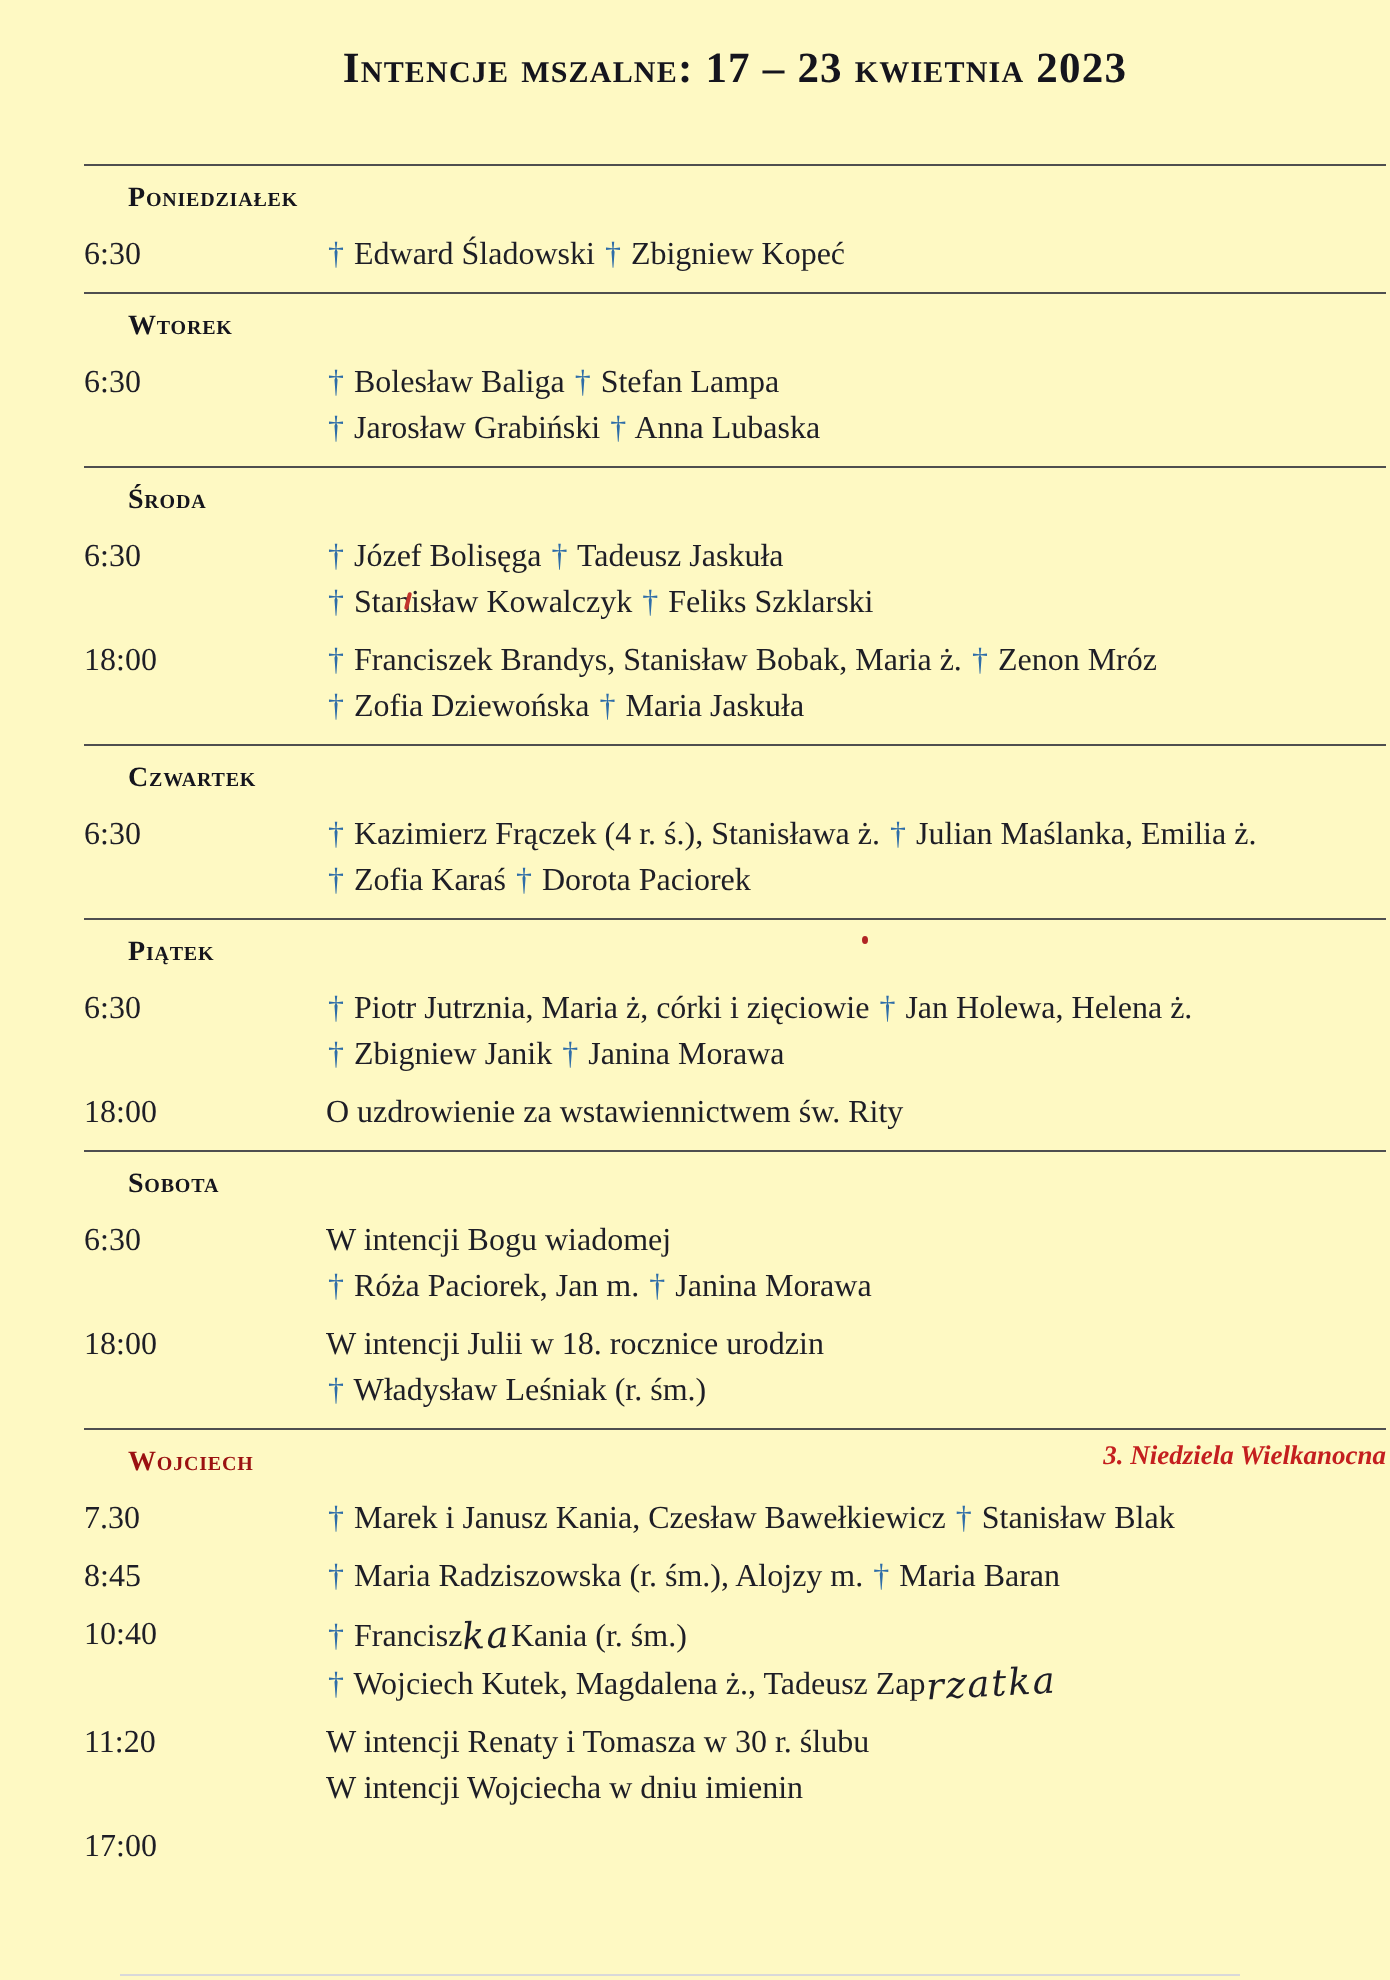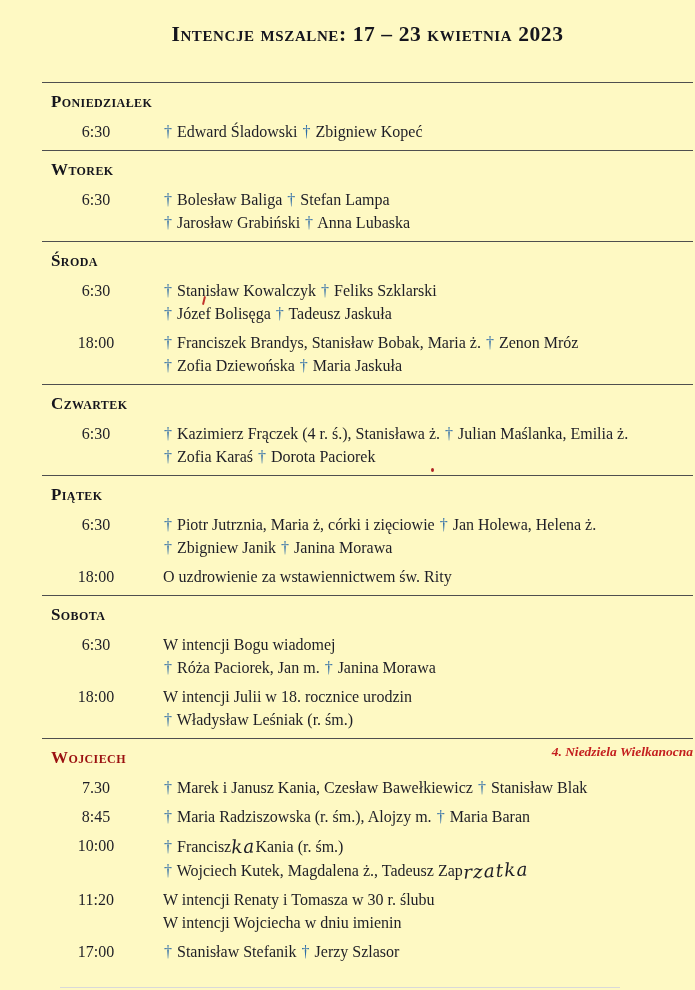--- a/index.html
+++ b/index.html
@@ -21,39 +21,39 @@
     font-size:21.5px;
     letter-spacing:0.6px;
     color:var(--day,#15151d);
   }
   .sections{margin:0 22px;}
   .section{border-top:1.5px solid var(--rule,#4f4f4f);padding:9px 0 1px;}
   .section.last{position:relative;}
   .day-heading{
     font-variant:small-caps;
     font-weight:bold;
-    font-size:17px;
+    font-size:14px;
     letter-spacing:0.4px;
-    margin:0 3px 8px;
+    margin:0 16px 8px;
     padding-left:6px;
     color:var(--day,#15151d);
   }
   .day-heading.red{color:var(--sunday,#9b1111);}
   .day-note{
     position:absolute;
     top:5px;right:0;
     font-size:13.5px;
     font-weight:bold;
     font-style:italic;
     color:var(--note,#c41f1f);
   }
   .mass{display:flex;align-items:flex-start;margin-bottom:6px;}
   .time{
     width:108px;
-    text-align:center;
+    text-align:left;
     font-size:16px;
     line-height:23px;
     flex:0 0 108px;
     white-space:nowrap;
   }
   .intents{
     padding-left:13px;
     font-size:16px;
     line-height:23px;
   }
@@ -105,22 +105,22 @@
             <div class="line"><span class="cross">†</span> Bolesław Baliga <span class="cross">†</span> Stefan Lampa</div>
             <div class="line"><span class="cross">†</span> Jarosław Grabiński <span class="cross">†</span> Anna Lubaska</div>
           </div>
         </div>
       </div>
       <div class="section">
         <div class="day-heading">Środa</div>
         <div class="mass">
           <div class="time">6:30</div>
           <div class="intents">
+            <div class="line"><span class="cross">†</span> Józef Bolisęga <span class="cross">†</span> Tadeusz Jaskuła</div>
             <div class="line"><span class="cross">†</span> Stanisław Kowalczyk <span class="cross">†</span> Feliks Szklarski</div>
-            <div class="line"><span class="cross">†</span> Józef Bolisęga <span class="cross">†</span> Tadeusz Jaskuła</div>
           </div>
         </div>
         <div class="mass">
           <div class="time">18:00</div>
           <div class="intents">
             <div class="line"><span class="cross">†</span> Franciszek Brandys, Stanisław Bobak, Maria ż. <span class="cross">†</span> Zenon Mróz</div>
             <div class="line"><span class="cross">†</span> Zofia Dziewońska <span class="cross">†</span> Maria Jaskuła</div>
           </div>
         </div>
       </div>
@@ -161,52 +161,49 @@
         </div>
         <div class="mass">
           <div class="time">18:00</div>
           <div class="intents">
             <div class="line">W intencji Julii w 18. rocznice urodzin</div>
             <div class="line"><span class="cross">†</span> Władysław Leśniak (r. śm.)</div>
           </div>
         </div>
       </div>
       <div class="section last">
-        <div class="day-note">4. Niedziela Wielkanocna</div>
+        <div class="day-note">3. Niedziela Wielkanocna</div>
         <div class="day-heading red">Wojciech</div>
         <div class="mass">
           <div class="time">7.30</div>
           <div class="intents">
             <div class="line"><span class="cross">†</span> Marek i Janusz Kania, Czesław Bawełkiewicz <span class="cross">†</span> Stanisław Blak</div>
           </div>
         </div>
         <div class="mass">
           <div class="time">8:45</div>
           <div class="intents">
             <div class="line"><span class="cross">†</span> Maria Radziszowska (r. śm.), Alojzy m. <span class="cross">†</span> Maria Baran</div>
           </div>
         </div>
         <div class="mass">
-          <div class="time">10:00</div>
+          <div class="time">10:40</div>
           <div class="intents">
             <div class="line"><span class="cross">†</span> Francisz<span class="hand">ka</span>Kania (r. śm.)</div>
             <div class="line"><span class="cross">†</span> Wojciech Kutek, Magdalena ż., Tadeusz Zap<span class="hand">rzatka</span></div>
           </div>
         </div>
         <div class="mass">
           <div class="time">11:20</div>
           <div class="intents">
             <div class="line">W intencji Renaty i Tomasza w 30 r. ślubu</div>
             <div class="line">W intencji Wojciecha w dniu imienin</div>
           </div>
         </div>
         <div class="mass">
           <div class="time">17:00</div>
-          <div class="intents">
-            <div class="line"><span class="cross">†</span> Stanisław Stefanik <span class="cross">†</span> Jerzy Szlasor</div>
-          </div>
         </div>
       </div>
     </div>
   <div class="pen-tick"></div>
   <div class="pen-dot"></div>
   <div class="bottom-faint-line"></div>
 </div>
 
 </body></html>

